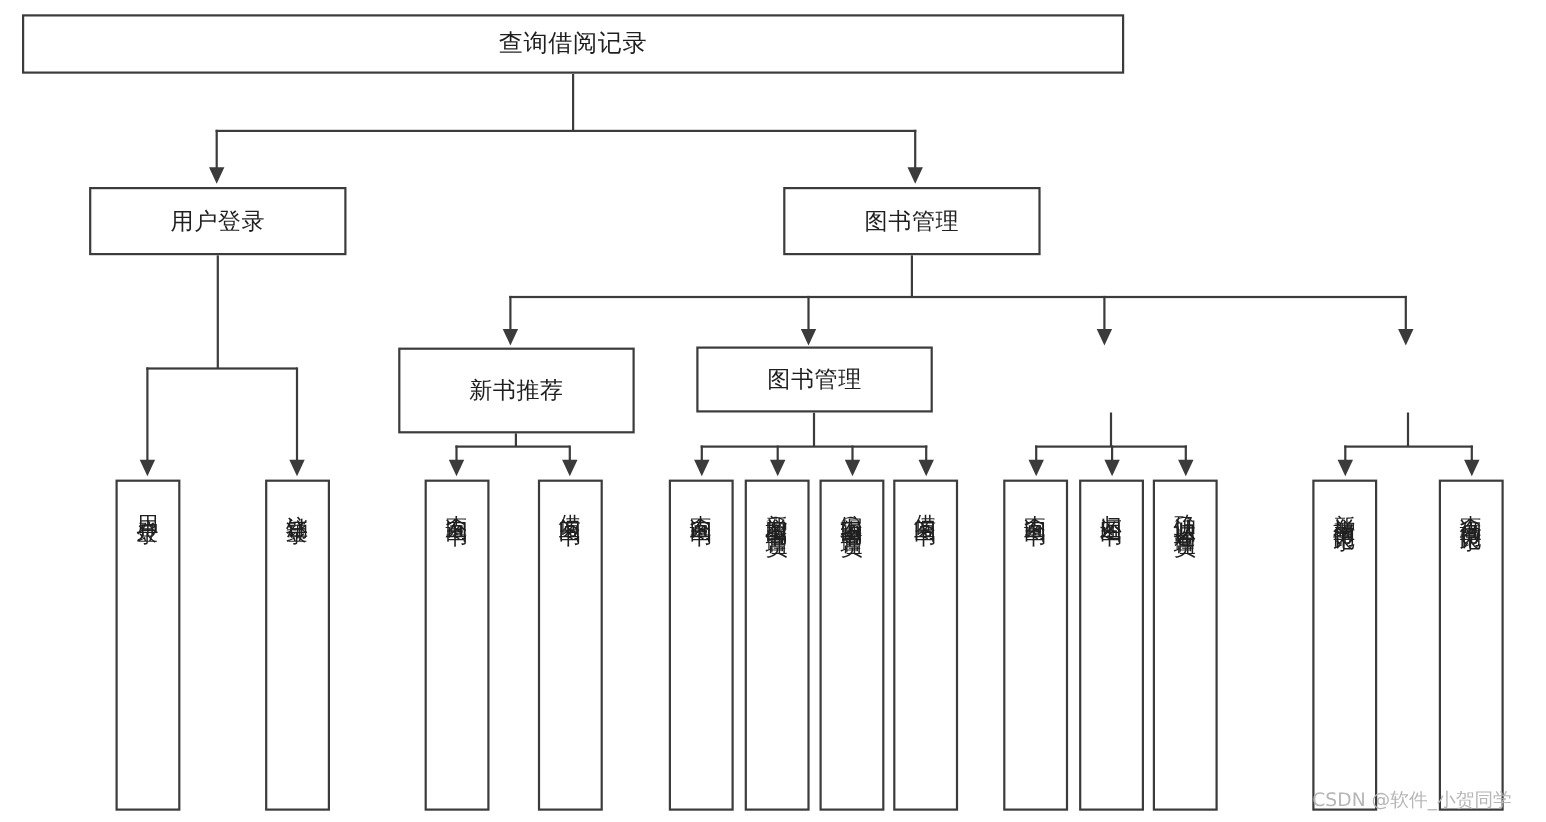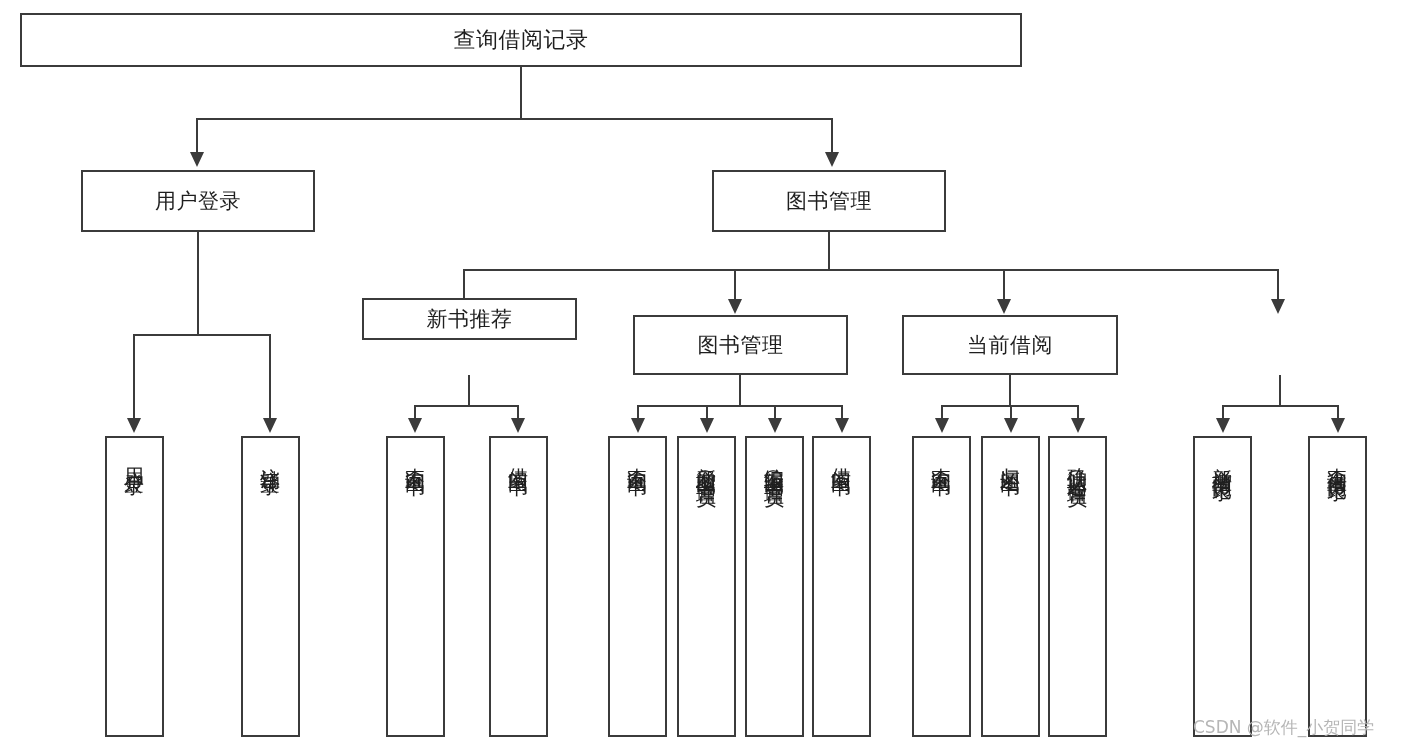--- a/index.html
+++ b/index.html
@@ -142,29 +142,26 @@
     <span class="label">查询借阅记录</span>
   </div>
 
   <div class="node lvl2" style="left:81px;top:170px;width:234px;height:62px;">
     <span class="label">用户登录</span>
   </div>
   <div class="node lvl2" style="left:712px;top:170px;width:234px;height:62px;">
     <span class="label">图书管理</span>
   </div>
 
-  <div class="node lvl3" style="left:362px;top:298px;width:215px;height:42px;">
+  <div class="node lvl3" style="left:362px;top:316px;width:215px;height:78px;">
     <span class="label">新书推荐</span>
   </div>
   <div class="node lvl3" style="left:633px;top:315px;width:215px;height:60px;">
     <span class="label">图书管理</span>
   </div>
-  <div class="node lvl3" style="left:902px;top:315px;width:216px;height:60px;">
-    <span class="label">当前借阅</span>
-  </div>
 
   <div class="node leaf" style="left:105px;top:436px;width:59px;height:301px;">
     <span class="label">用户登录</span>
   </div>
   <div class="node leaf" style="left:241px;top:436px;width:59px;height:301px;">
     <span class="label">注销登录</span>
   </div>
 
   <div class="node leaf" style="left:386px;top:436px;width:59px;height:301px;">
     <span class="label">查询图书</span>

